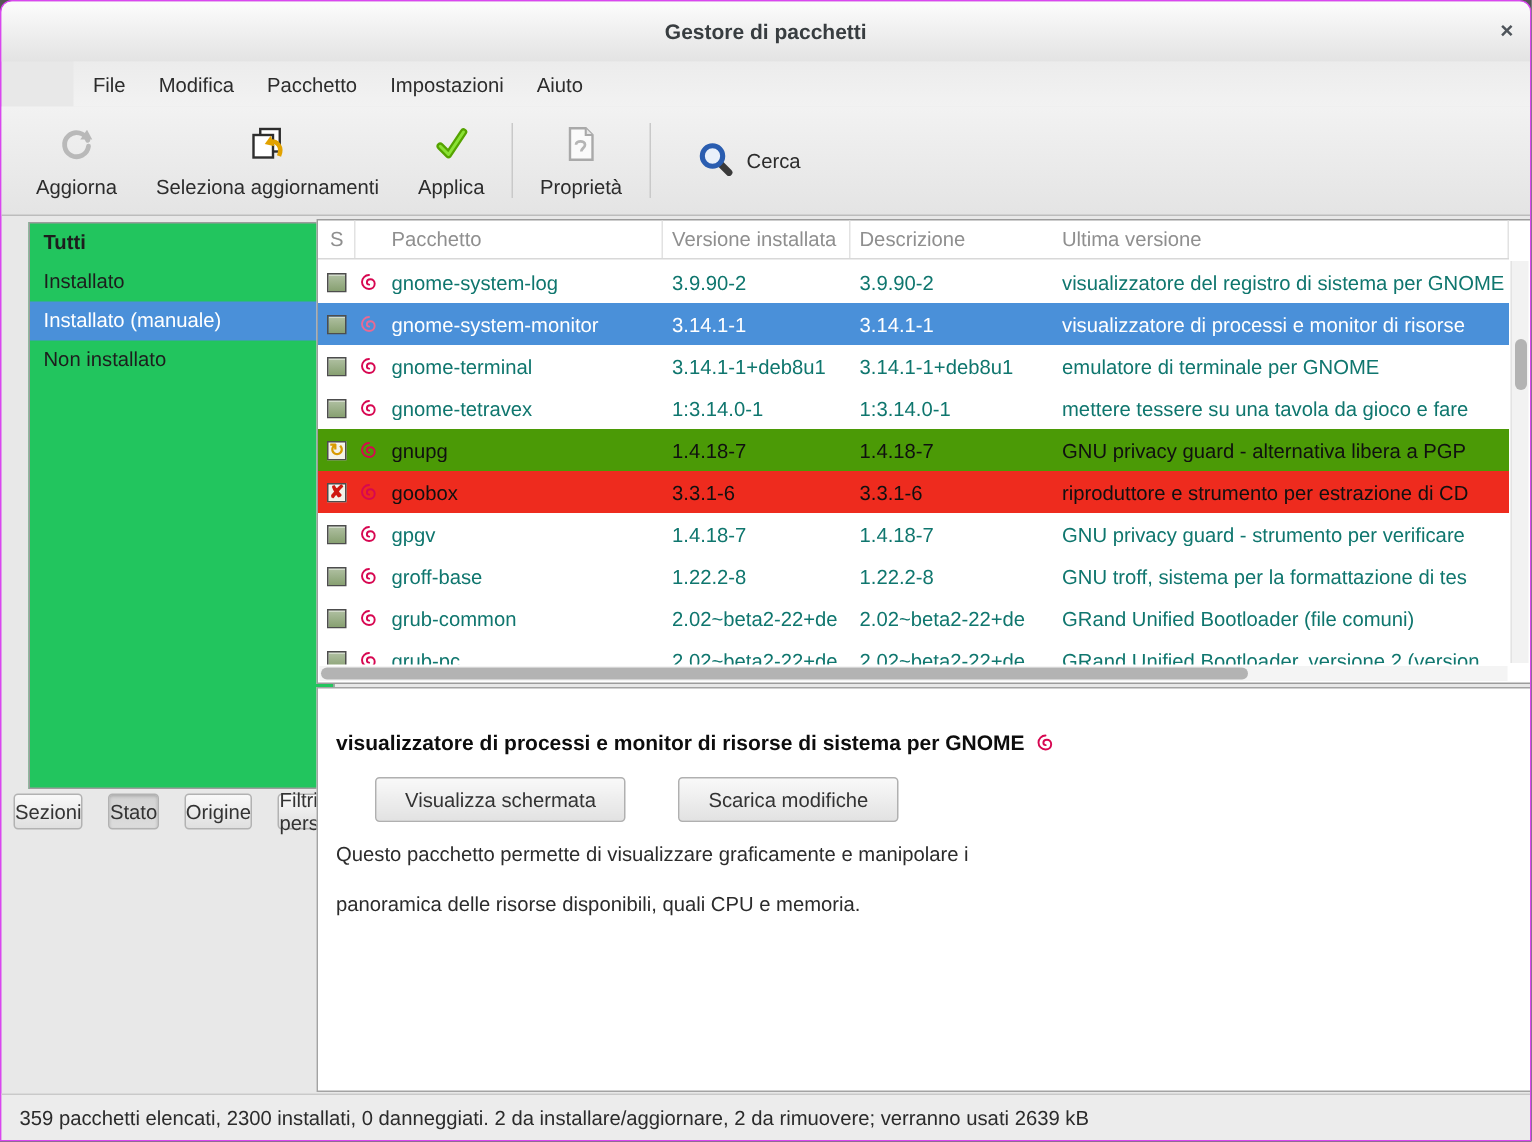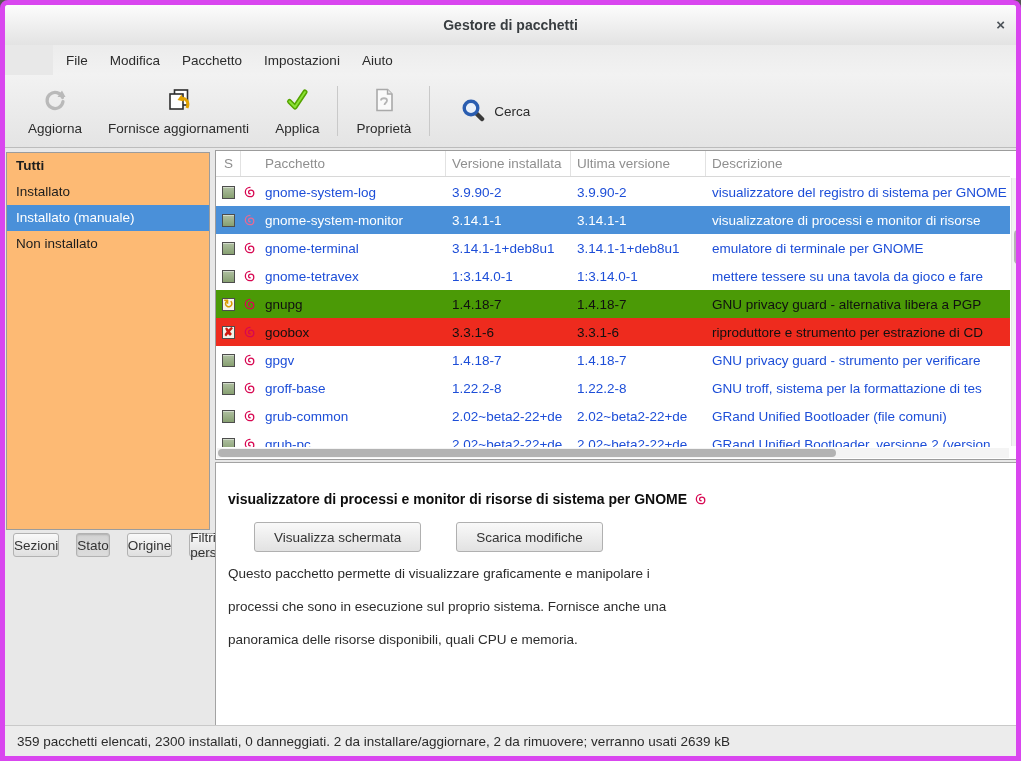--- a/index.html
+++ b/index.html
@@ -1,20 +1,20 @@
 <!DOCTYPE html>
 <html><head>
 <meta charset="utf-8">
 <style>
   * { box-sizing: border-box; }
   html,body { margin:0; padding:0; background:#555; }
   body { width:1021px; height:761px; font-family:"Liberation Sans",sans-serif; }
 
   .window { position:relative; width:1021px; height:761px; background:#e8e8e8;
-            border:5px solid #d946ef; border-radius:8px 8px 0 0; overflow:hidden; }
+            border:1px solid #d946ef; border-radius:8px 8px 0 0; overflow:hidden; }
 
   
   .titlebar { position:absolute; top:0; left:0; right:0; height:40px;
               background:linear-gradient(#fcfcfc,#e3e3e3); }
   .titlebar .title { text-align:center; line-height:40px; font-size:14px;
                      font-weight:bold; color:#383d40; }
   .close-btn { position:absolute; right:11px; top:0; line-height:40px; font-size:15px;
                font-weight:bold; color:#4e545a; cursor:default; }
 
   
@@ -28,22 +28,22 @@
              background:linear-gradient(#f2f2f2,#e4e4e4); border-bottom:1px solid #bcbcbc;
              display:flex; align-items:center; padding:0 10px; }
   .tool-btn { display:flex; flex-direction:column; align-items:center; justify-content:center;
               gap:5px; padding:4px 13px; height:62px; font-size:13.5px; color:#2c2c2c; }
   .tool-sep { width:1px; height:50px; background:#c9c9c9; margin:0 5px; }
   .search-btn { display:flex; flex-direction:row; align-items:center; gap:9px;
                 padding:8px 12px; margin-left:14px; font-size:13.5px; color:#2c2c2c; }
 
   
   .sidebar { position:absolute; top:143px; left:0; width:210px; height:587px; }
-  .filter-list { position:absolute; top:4px; left:1px; width:204px; height:378px;
-                 background:#fdba74; border:1px solid #9c9c9c; overflow:hidden; }
+  .filter-list { position:absolute; top:4px; left:18px; width:204px; height:378px;
+                 background:#22c55e; border:1px solid #9c9c9c; overflow:hidden; }
   .filter-item { height:26px; line-height:26px; padding-left:9px; font-size:13.5px; color:#1d1d1d; }
   .filter-item.bold { font-weight:bold; }
   .filter-item.selected { background:#4a90d9; color:#fff; }
   .side-buttons { position:absolute; top:385px; left:8px; width:198px;
                   display:flex; flex-direction:row; gap:17px; }
   .side-btn { height:24px; border:1px solid #b2b2b2; border-radius:3px;
               background:linear-gradient(#f9f9f9,#dfdfdf); font-size:13.5px; color:#333;
               display:flex; align-items:center; justify-content:center; }
   .side-btn.active { background:linear-gradient(#d3d3d3,#dcdcdc);
                      box-shadow:inset 0 1px 2px rgba(0,0,0,.18); }
@@ -52,21 +52,21 @@
   .pkg-table { position:absolute; left:210px; top:145px; width:810px; height:310px;
                background:#fff; border:1px solid #9c9c9c; }
   .thead { display:grid; grid-template-columns:25px 18px 187px 125px 135px 1fr;
            height:26px; border-bottom:1px solid #d8d8d8; color:#8f8f8f;
            font-size:13.5px; margin-right:14px; }
   .hc { display:flex; align-items:center; padding-left:6px; overflow:hidden; white-space:nowrap; }
   .hc.sep { border-right:1px solid #e2e2e2; }
   .hc.center { justify-content:flex-start; padding-left:8px; }
   .table-rows { position:absolute; top:27px; left:0; right:14px; bottom:12px; overflow:hidden; }
   .trow { display:grid; grid-template-columns:25px 18px 187px 125px 135px 1fr;
-          height:28px; align-items:center; font-size:13.5px; color:#1d4ed8; }
+          height:28px; align-items:center; font-size:13.5px; color:#0f766e; }
   .trow.selected { background:#4a90d9; color:#fff; }
   .trow.upgrade  { background:#4b9a06; color:#101010; }
   .trow.remove   { background:#ee2b1e; color:#101010; }
   .cell { overflow:hidden; white-space:nowrap; }
   .c-pkg,.c-vi,.c-vl,.c-desc { padding-left:6px; }
   .c-s { display:flex; justify-content:center; }
   .c-logo { display:flex; justify-content:center; }
   .status-box { width:13px; height:13px; border:1px solid #4d4d4d;
                 background:linear-gradient(#b0c0a2,#87a071);
                 box-shadow:inset 0 1px 0 rgba(255,255,255,.45);
@@ -133,21 +133,21 @@
     </div>
     <div class="tool-btn">
       <span>
         <svg width="26" height="26" viewBox="0 0 26 26">
           <rect x="8.5" y="3" width="13" height="15" fill="#ffffff" stroke="#2e2e2e" stroke-width="1.6"></rect>
           <rect x="4" y="7" width="13" height="15" fill="#ffffff" stroke="#2e2e2e" stroke-width="1.6"></rect>
           <path d="M21 21 C23.5 15 20 10.5 14.5 11.5" fill="none" stroke="#e2a200" stroke-width="3"></path>
           <polygon points="15.5,7.5 11.5,13 18,14.5" fill="#e2a200"></polygon>
         </svg>
       </span>
-      <span>Fornisce aggiornamenti</span>
+      <span>Seleziona aggiornamenti</span>
     </div>
     <div class="tool-btn">
       <span>
         <svg width="26" height="26" viewBox="0 0 26 26">
           <path d="M5.5 14.5 L11 20 L21 5" fill="none" stroke="#55a300" stroke-width="5" stroke-linecap="round" stroke-linejoin="round"></path>
           <path d="M5.5 14.5 L11 20 L21 5" fill="none" stroke="#8ae234" stroke-width="2" stroke-linecap="round" stroke-linejoin="round"></path>
         </svg>
       </span>
       <span>Applica</span>
     </div>
@@ -190,22 +190,22 @@
         <div class="side-btn">Architettura</div>
       </div>
   </div>
 
   <div class="pkg-table">
     <div class="thead">
       <div class="hc center sep">S</div>
       <div class="hc"></div>
       <div class="hc sep">Pacchetto</div>
       <div class="hc sep">Versione installata</div>
+      <div class="hc">Descrizione</div>
       <div class="hc sep">Ultima versione</div>
-      <div class="hc">Descrizione</div>
     </div>
     <div class="table-rows">
         <div class="trow installed">
           <span class="cell c-s">
             <span class="status-box installed"></span>
           </span>
           <span class="cell c-logo">
             <svg class="swirl" viewBox="0 0 24 24">
               <path d="M12 4 C7.6 4 4 7.6 4 12 C4 16.4 7.6 20 12 20 C15.9 20 18.5 17.3 18.5 14 C18.5 10.7 16.2 8.8 13.6 8.8 C11.3 8.8 9.6 10.4 9.6 12.3 C9.6 13.9 10.8 15 12.2 15" fill="none" stroke="currentColor" stroke-width="2.2" stroke-linecap="round"></path>
             </svg>
@@ -360,21 +360,20 @@
       <svg class="swirl" viewBox="0 0 24 24">
         <path d="M12 4 C7.6 4 4 7.6 4 12 C4 16.4 7.6 20 12 20 C15.9 20 18.5 17.3 18.5 14 C18.5 10.7 16.2 8.8 13.6 8.8 C11.3 8.8 9.6 10.4 9.6 12.3 C9.6 13.9 10.8 15 12.2 15" fill="none" stroke="currentColor" stroke-width="2.2" stroke-linecap="round"></path>
       </svg>
     </div>
     <div class="details-buttons">
       <div class="detail-btn">Visualizza schermata</div>
       <div class="detail-btn">Scarica modifiche</div>
     </div>
     <div class="details-text">
         <p>Questo pacchetto permette di visualizzare graficamente e manipolare i</p>
-        <p>processi che sono in esecuzione sul proprio sistema. Fornisce anche una</p>
         <p>panoramica delle risorse disponibili, quali CPU e memoria.</p>
       </div>
   </div>
 
   <div class="statusbar">
     <span>359 pacchetti elencati, 2300 installati, 0 danneggiati. 2 da installare/aggiornare, 2 da rimuovere; verranno usati 2639 kB</span>
   </div>
 
 </div>
 

